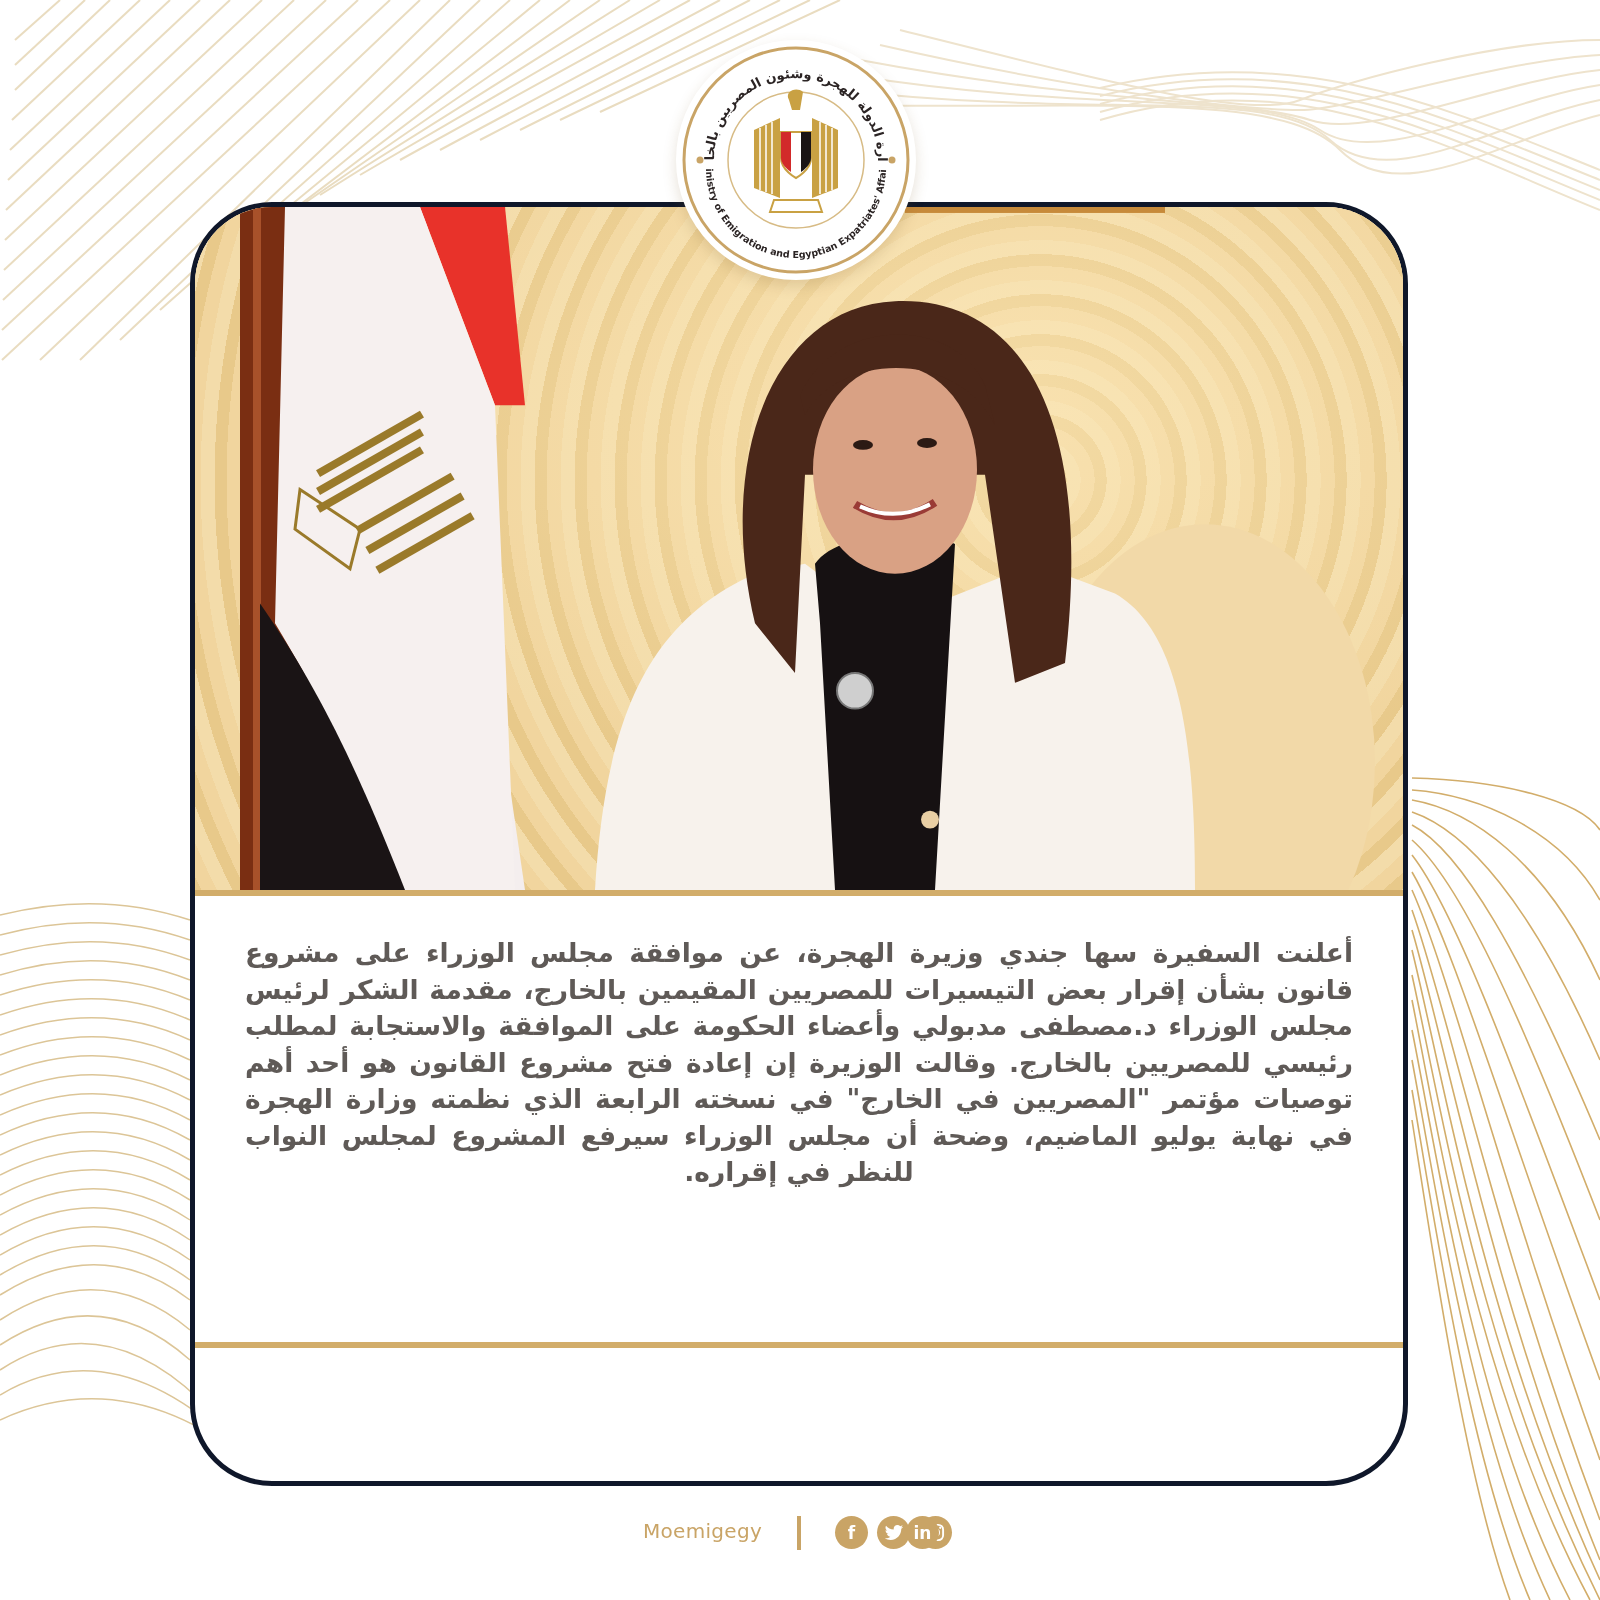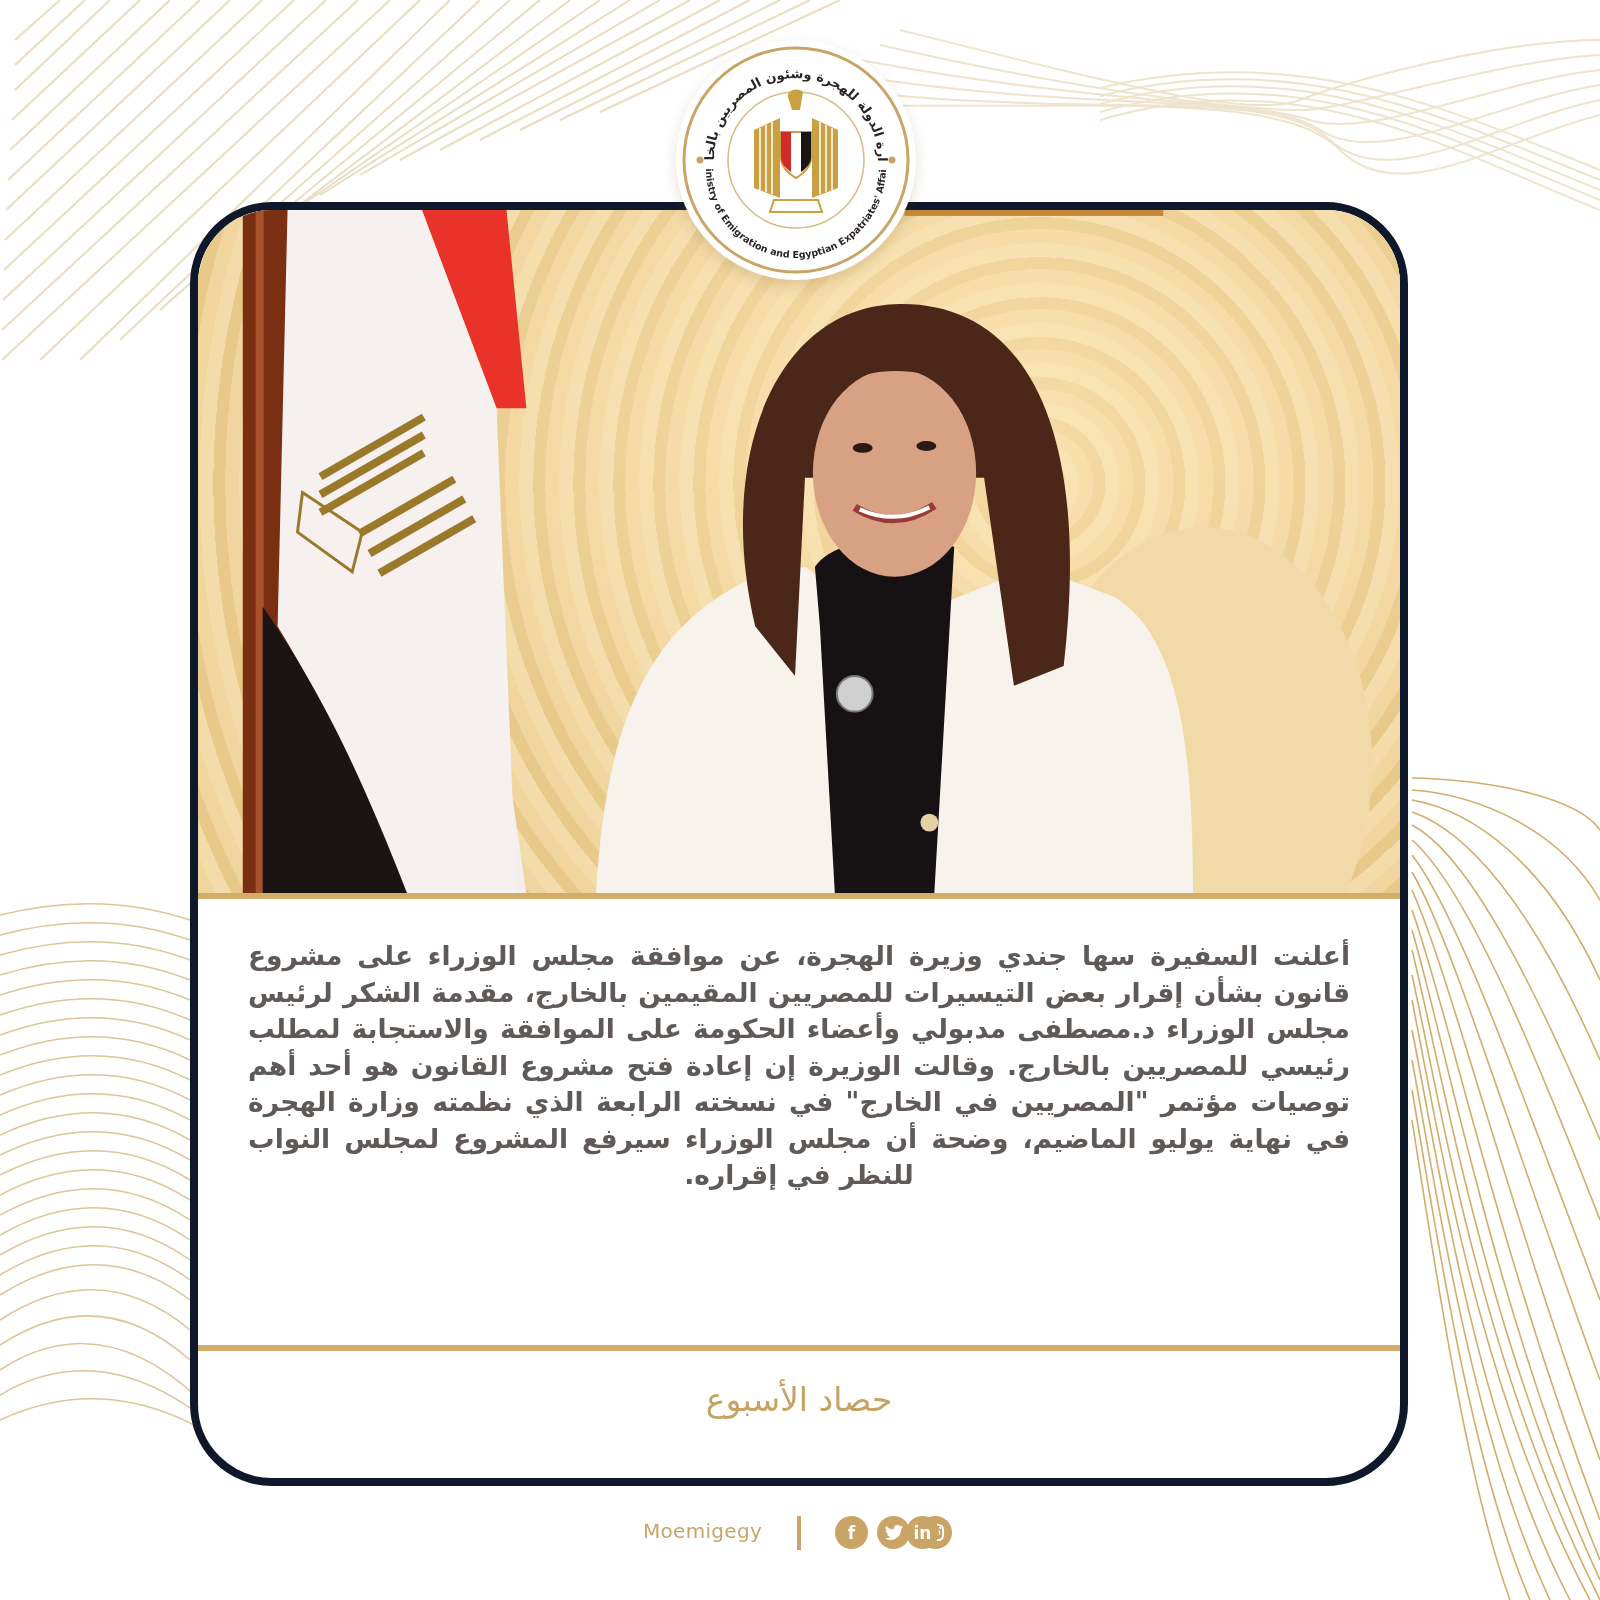--- a/index.html
+++ b/index.html
@@ -6,21 +6,21 @@
   body {
     width:1600px; height:1600px; position:relative; overflow:hidden;
     background:#ffffff;
     font-family:"DejaVu Sans", sans-serif;
   }
   .bg-svg { position:absolute; left:0; top:0; width:1600px; height:1600px; }
 
   
   .card {
     position:absolute; left:190px; top:202px; width:1218px; height:1284px;
-    border:8px solid #0f172a; border-radius:82px;
+    border:5px solid #0f172a; border-radius:82px;
     box-sizing:border-box; background:#ffffff; overflow:hidden;padding-left:42px;
   }
   .photo {
     position:absolute; left:0; top:0; width:100%; height:689px;
     background:
       radial-gradient(ellipse at 65% 30%, rgba(255,236,190,0.55), rgba(0,0,0,0) 60%),
       repeating-radial-gradient(circle at 70% 40%, #f1d59e 0 14px, #e8c98a 14px 26px, #f3dcaa 26px 40px),
       #ecd09a;
     border-bottom:6px solid #d2ad6a;
     box-sizing:border-box;
@@ -211,21 +211,20 @@
       <circle cx="660" cy="488" r="18" fill="#cfcfcf" stroke="#777" stroke-width="2"></circle>
 
       <circle cx="735" cy="618" r="9" fill="#e9cfa4"></circle>
 
       <rect x="710" y="0" width="260" height="6" fill="#c78a3a"></rect>
     </svg>
   </div>
 
   <div class="body-text">أعلنت السفيرة سها جندي وزيرة الهجرة، عن موافقة مجلس الوزراء على مشروع قانون بشأن إقرار بعض التيسيرات للمصريين المقيمين بالخارج، مقدمة الشكر لرئيس مجلس الوزراء د.مصطفى مدبولي وأعضاء الحكومة على الموافقة والاستجابة لمطلب رئيسي للمصريين بالخارج. وقالت الوزيرة إن إعادة فتح مشروع القانون هو أحد أهم توصيات مؤتمر "المصريين في الخارج" في نسخته الرابعة الذي نظمته وزارة الهجرة في نهاية يوليو الماضيم، وضحة أن مجلس الوزراء سيرفع المشروع لمجلس النواب للنظر في إقراره.</div>
   <div class="divider"></div>
-  <div class="footer-title">حصاد الأسبوع</div>
 </div>
 
 <div class="emblem">
   <svg viewBox="0 0 240 240">
     <defs>
       <path id="arcTop" d="M 38 120 A 82 82 0 0 1 202 120"></path>
       <path id="arcBot" d="M 30 128 A 90 90 0 0 0 210 128"></path>
     </defs>
     <circle cx="120" cy="120" r="112" fill="#ffffff" stroke="#c9a466" stroke-width="3"></circle>
     <circle cx="120" cy="120" r="68" fill="none" stroke="#d7bb85" stroke-width="1.5"></circle>

